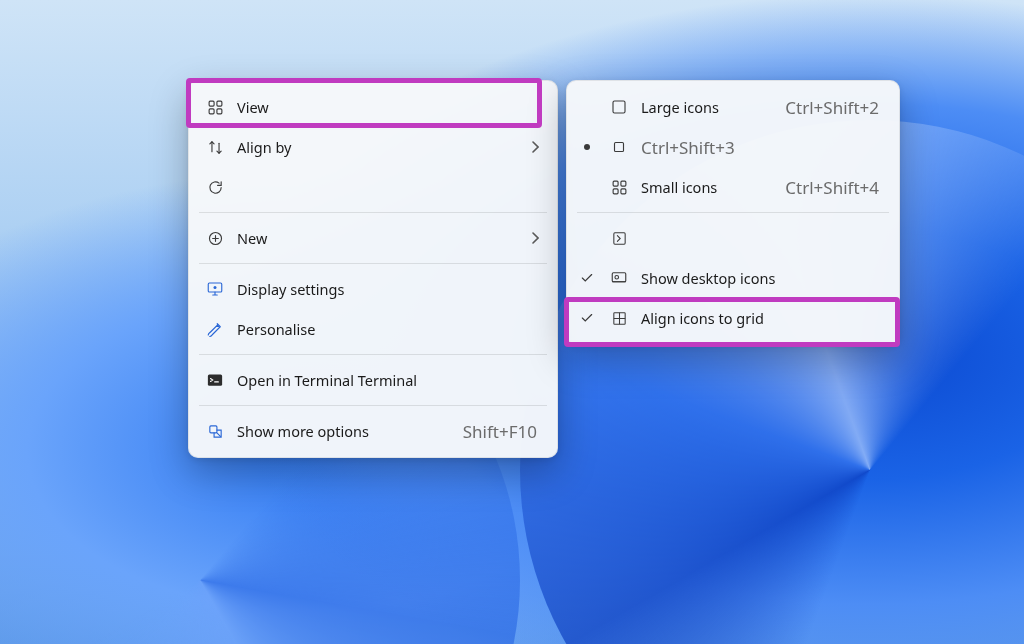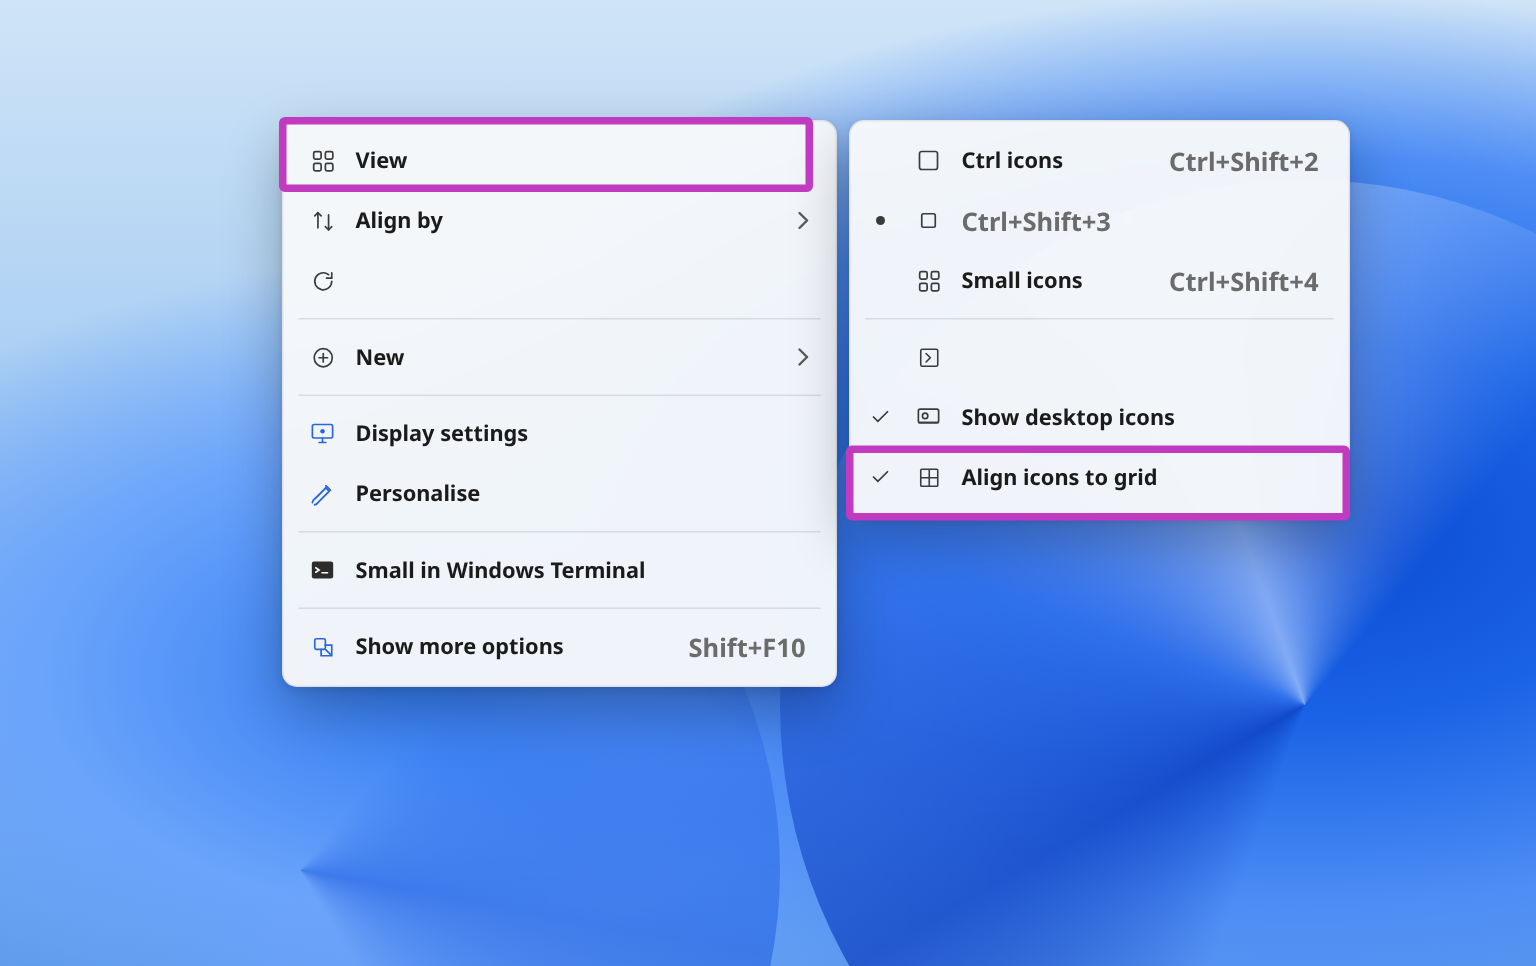--- a/index.html
+++ b/index.html
@@ -55,21 +55,20 @@
     width: 334px;
   }
   .item {
     display: flex;
     align-items: center;
     height: 40px;
     padding: 0 10px 0 10px;
     border-radius: 6px;
     cursor: default;
     gap: 12px;
-    font-weight: bold;
   }
   .item .ic {
     width: 20px;
     height: 20px;
     flex: 0 0 20px;
     display: flex;
     align-items: center;
     justify-content: center;
     color:#3b3b3b;
   }
@@ -209,21 +208,21 @@
     <div class="sep"></div>
 
     <div class="item">
       <span class="ic">
         <svg width="18" height="18" viewBox="0 0 24 24">
           <rect x="2.5" y="4.5" width="19" height="15" rx="2" fill="#2d2d2d"></rect>
           <path d="M6 10l3 2-3 2" stroke="#fff" stroke-width="1.4" fill="none" stroke-linecap="round"></path>
           <path d="M11.5 14.5h5" stroke="#fff" stroke-width="1.4" stroke-linecap="round"></path>
         </svg>
       </span>
-      <span class="lbl">Small in Windows Terminal</span>
+      <span class="lbl">Open in Terminal Terminal</span>
     </div>
 
     <div class="sep"></div>
 
     <div class="item">
       <span class="ic">
         <svg width="17" height="17" viewBox="0 0 24 24" fill="none" stroke="#2a67d6" stroke-width="1.6" stroke-linecap="round">
           <rect x="4" y="4" width="10" height="10" rx="1.5"></rect>
           <path d="M14 10h6v10H10v-6"></path>
           <path d="M14 14l5 5"></path>
@@ -237,21 +236,21 @@
 
   <div class="menu sub">
 
     <div class="item sub">
       <span class="ind"></span>
       <span class="ic">
         <svg width="18" height="18" viewBox="0 0 24 24" fill="none" stroke="currentColor" stroke-width="1.5">
             <rect x="4" y="4" width="16" height="16" rx="2"></rect>
           </svg>
       </span>
-      <span class="lbl">Ctrl icons</span>
+      <span class="lbl">Large icons</span>
       <span class="accel">Ctrl+Shift+2</span>
     </div>
 
     <div class="item sub">
       <span class="ind">
           <span class="dot"></span>
         </span>
       <span class="ic">
         <svg width="18" height="18" viewBox="0 0 24 24" fill="none" stroke="currentColor" stroke-width="1.5">
             <rect x="6" y="6" width="12" height="12" rx="1.5"></rect>

